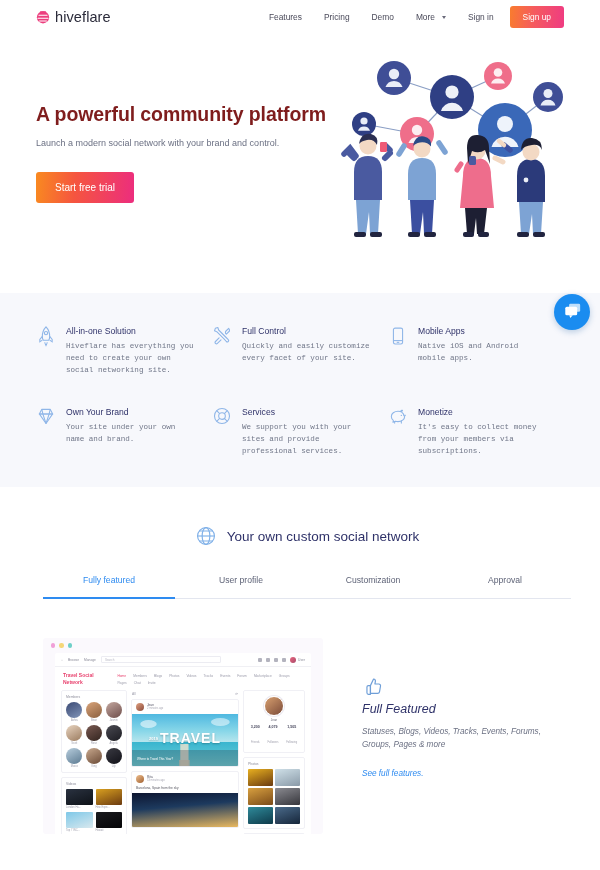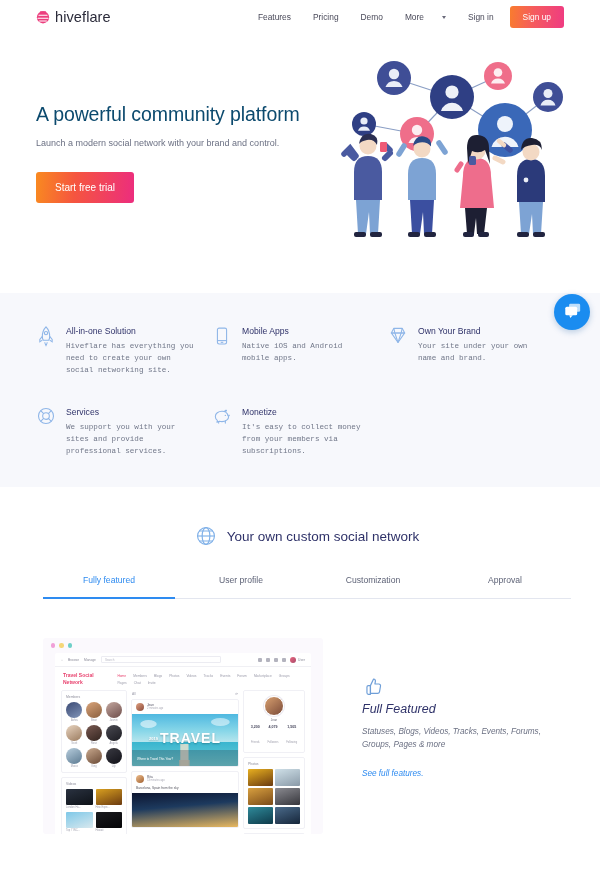--- a/index.html
+++ b/index.html
@@ -21,35 +21,35 @@
   .brand { display: flex; align-items: center; gap: 5px; margin-left: 36px; }
   .brand-mark { width: 14px; height: 14px; position: relative; }
   .brand-name {
     font-size: 14.5px; font-weight: 400; color: #2b2b3a; letter-spacing: .1px;
   }
   .nav { margin-left: auto; display: flex; align-items: center; }
   .nav-link {
     font-size: 8.4px; color: #4a4a5a; margin-right: 22px;
     text-decoration: none; white-space: nowrap;
   }
-  .nav-link.more { display: flex; align-items: center; gap: 18px; }
+  .nav-link.more { display: flex; align-items: center; gap: 7px; }
   .caret { width: 0; height: 0; border-left: 2.6px solid transparent;
            border-right: 2.6px solid transparent; border-top: 3px solid #6a6a7a; }
   .signin { font-size: 8.4px; color: #4a4a5a; text-decoration: none; margin-right: 16px; }
   .signup {
     font-size: 8.4px; color: #fff; padding: 6px 13px; border: none; border-radius: 3px;
     background: linear-gradient(95deg, #f97c2e 0%, #f55a5f 45%, #ef3b82 100%);
     margin-right: 36px; cursor: pointer; font-family: inherit;
   }
 
   
   .hero { position: absolute; top: 34px; left: 0; width: 600px; height: 259px; }
   .hero-copy { position: absolute; left: 36px; top: 68px; width: 300px; }
   .hero-title {
-    font-size: 19.5px; font-weight: 400; color: #0c4a6e; line-height: 1.25;
+    font-size: 19.5px; font-weight: 700; color: #7f1d1d; line-height: 1.25;
     letter-spacing: -.1px;
   }
   .hero-sub {
     font-size: 9px; color: #6b7083; margin-top: 11px; line-height: 1.45;
   }
   .hero-cta {
     margin-top: 22px; display: inline-block;
     font-size: 10px; color: #fff; padding: 10px 19px; border: none; border-radius: 3px;
     background: linear-gradient(95deg, #f98a20 0%, #f5553f 40%, #ec2d7e 100%);
     cursor: pointer; font-family: inherit;
@@ -324,20 +324,33 @@
             <path d="M7.6 13.5 4.6 17v3l3-2.1M16.4 13.5 19.4 17v3l-3-2.1"></path>
             <path d="M10.5 20.5c.4 2 .9 3 1.5 4 .6-1 1.1-2 1.5-4"></path>
           </svg>
         </span>
         <div class="feat-body">
           <div class="feat-title">All-in-one Solution</div>
           <div class="feat-desc">Hiveflare has everything you need to create your own social networking site.</div>
         </div>
       </div>
 
+      <div class="feat">
+        <span class="feat-ico">
+          <svg viewBox="0 0 24 24" width="20" height="20" fill="none" stroke="#8fb6e8" stroke-width="1.3" stroke-linecap="round" stroke-linejoin="round">
+            <path d="M4 4l3-1 1 3 9 9 2.5 2.5a1.6 1.6 0 0 1-2.3 2.3L14.7 17 5.7 8 3 7z"></path>
+            <path d="M20 4l-3.2 3.2a2.4 2.4 0 0 0 0 3.4l.4.4L21 7.2A3.5 3.5 0 0 0 20 4z"></path>
+            <path d="M8.5 15.5 4.2 19.8a1.6 1.6 0 0 0 2.3 2.3l4.3-4.3"></path>
+          </svg>
+        </span>
+        <div class="feat-body">
+          <div class="feat-title">Full Control</div>
+          <div class="feat-desc">Quickly and easily customize every facet of your site.</div>
+        </div>
+      </div>
 
       <div class="feat">
         <span class="feat-ico">
           <svg viewBox="0 0 24 24" width="20" height="22" fill="none" stroke="#8fb6e8" stroke-width="1.3">
             <rect x="6.5" y="2.5" width="11" height="19" rx="2"></rect>
             <line x1="6.5" y1="17.5" x2="17.5" y2="17.5"></line>
             <line x1="10.5" y1="19.6" x2="13.5" y2="19.6"></line>
           </svg>
         </span>
         <div class="feat-body">

